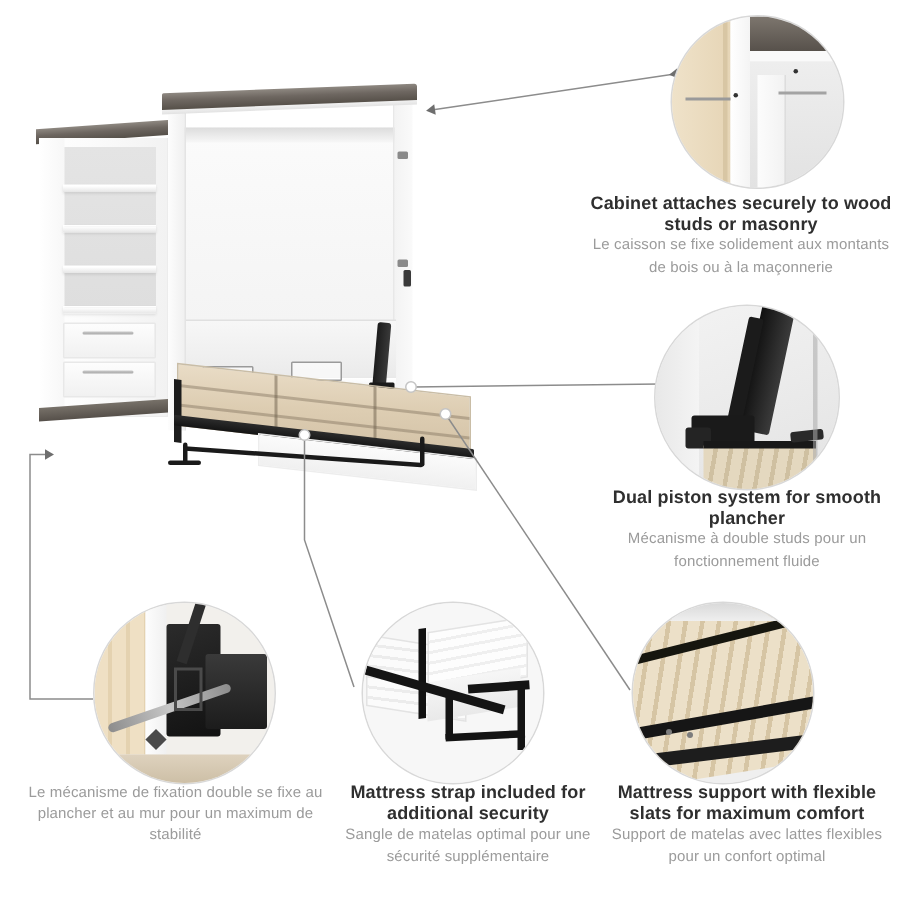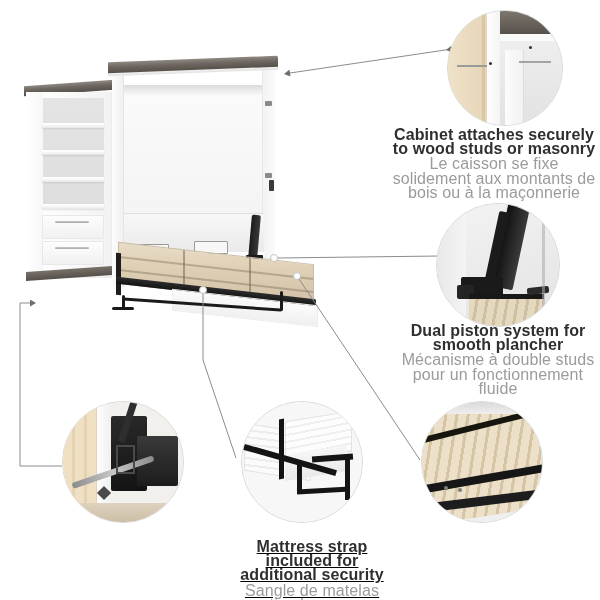--- a/index.html
+++ b/index.html
@@ -36,28 +36,28 @@
     overflow: hidden;
     border: 1px solid #d8d8d8;
     background: #f2f2f2;
     z-index: 6;
   }
   .inset-inner { position: absolute; inset: 0; }
 
   
   .caption { position: absolute; text-align: center; z-index: 7; }
   .caption .en {
-    font-size: 16px;
+    font-size: 12px;
     font-weight: bold;
     color: #2f2f2f;
     line-height: 14.2px;
     letter-spacing: .1px;
   }
   .caption .fr {
-    font-size: 16px;
+    font-size: 10px;
     font-weight: normal;
     color: #9b9b9b;
     line-height: 14.2px;
     letter-spacing: .1px;
     margin-top: 1px;
   }
 
   
   #product { position: absolute; left: 22px; top: 55px; width: 300px; height: 275px; z-index: 3; }
 
@@ -344,47 +344,52 @@
       <div style="position:absolute;left:40%;top:12%;width:30%;height:62%;background:linear-gradient(160deg,#2b2b2b,#121212);border-radius:2px;"></div>
       <div style="position:absolute;left:62%;top:28%;width:34%;height:42%;background:linear-gradient(180deg,#3a3a3a,#1c1c1c);border-radius:2px;"></div>
       <div style="position:absolute;left:52%;top:-6%;width:7px;height:40%;background:#2e2e2e;transform:rotate(18deg);"></div>
       <div style="position:absolute;left:6%;top:56%;width:72%;height:6px;background:linear-gradient(90deg,#8c8c8c,#c7c7c7,#8c8c8c);transform:rotate(-19deg);border-radius:3px;"></div>
       <div style="position:absolute;left:30%;top:72%;width:10px;height:10px;background:#4a4a4a;transform:rotate(45deg);"></div>
       <div style="position:absolute;left:44%;top:36%;width:16%;height:24%;border:2px solid #4a4a4a;"></div>
     </div>
   </div>
 
   <div class="caption" style="left:10px; top:521px; width:214px;">
+    <div class="fr">Le mécanisme de fixation double se fixe au plancher et au mur pour un maximum de stabilité</div>
   </div>
 
   <div class="inset" style="left:241px; top:401px; width:122px; height:122px;">
     <div class="inset-inner" style="background:#f7f7f7;">
       <div style="position:absolute;left:2%;top:22%;width:56%;height:40%;background:repeating-linear-gradient(178deg,#fbfbfb 0 5px,#ececec 5px 7px);transform:skewY(9deg);border:1px solid #e3e3e3;"></div>
       <div style="position:absolute;left:36%;top:12%;width:56%;height:34%;background:repeating-linear-gradient(178deg,#fdfdfd 0 5px,#efefef 5px 7px);transform:skewY(-9deg);border:1px solid #e3e3e3;"></div>
       <div style="position:absolute;left:36%;top:40%;width:52%;height:22%;background:linear-gradient(180deg,#f6f6f6,#e9e9e9);transform:skewY(-9deg);"></div>
       <div style="position:absolute;left:31%;top:14%;width:5px;height:50%;background:#111;transform:skewY(-9deg);"></div>
       <div style="position:absolute;left:0;top:46%;width:80%;height:6px;background:#141414;transform:rotate(16deg);"></div>
       <div style="position:absolute;left:58%;top:44%;width:34%;height:6px;background:#141414;transform:rotate(-4deg);"></div>
       <div style="position:absolute;left:86%;top:44%;width:5px;height:38%;background:#141414;"></div>
       <div style="position:absolute;left:46%;top:72%;width:44%;height:5px;background:#141414;transform:rotate(-3deg);"></div>
       <div style="position:absolute;left:46%;top:52%;width:5px;height:24%;background:#141414;"></div>
     </div>
   </div>
 
-  <div class="caption" style="left:230px; top:540px; width:164px;text-decoration:underline;">
+  <div class="caption" style="left:230px; top:521px; width:164px;">
     <div class="en">Mattress strap included for additional security</div>
     <div class="fr">Sangle de matelas optimal pour une sécurité supplémentaire</div>
   </div>
 
   <div class="inset" style="left:421px; top:401px; width:122px; height:122px;">
     <div class="inset-inner" style="background:#efefef;">
       <div style="position:absolute;left:-20%;top:4%;width:150%;height:90%;background:repeating-linear-gradient(108deg,#ece0c8 0 8px,#d6c5a4 8px 11px);transform:rotate(-9deg);"></div>
       <div style="position:absolute;left:-10%;top:16%;width:130%;height:6px;background:#16160f;transform:rotate(-14deg);"></div>
       <div style="position:absolute;left:-10%;top:60%;width:130%;height:8px;background:#161616;transform:rotate(-10deg);"></div>
       <div style="position:absolute;left:-10%;top:78%;width:130%;height:9px;background:#1d1d1d;transform:rotate(-7deg);"></div>
       <div style="position:absolute;left:0;top:0;width:100%;height:10%;background:linear-gradient(180deg,#d9d9d9,#efefef);"></div>
       <div style="position:absolute;left:18%;top:70%;width:4px;height:4px;background:#7d7d7d;border-radius:50%;"></div>
       <div style="position:absolute;left:30%;top:72%;width:4px;height:4px;background:#7d7d7d;border-radius:50%;"></div>
     </div>
   </div>
 
+  <div class="caption" style="left:398px; top:521px; width:200px;">
+    <div class="en">Mattress support with flexible slats for maximum comfort</div>
+    <div class="fr">Support de matelas avec lattes flexibles pour un confort optimal</div>
+  </div>
 
 </div>
 
 </body></html>

